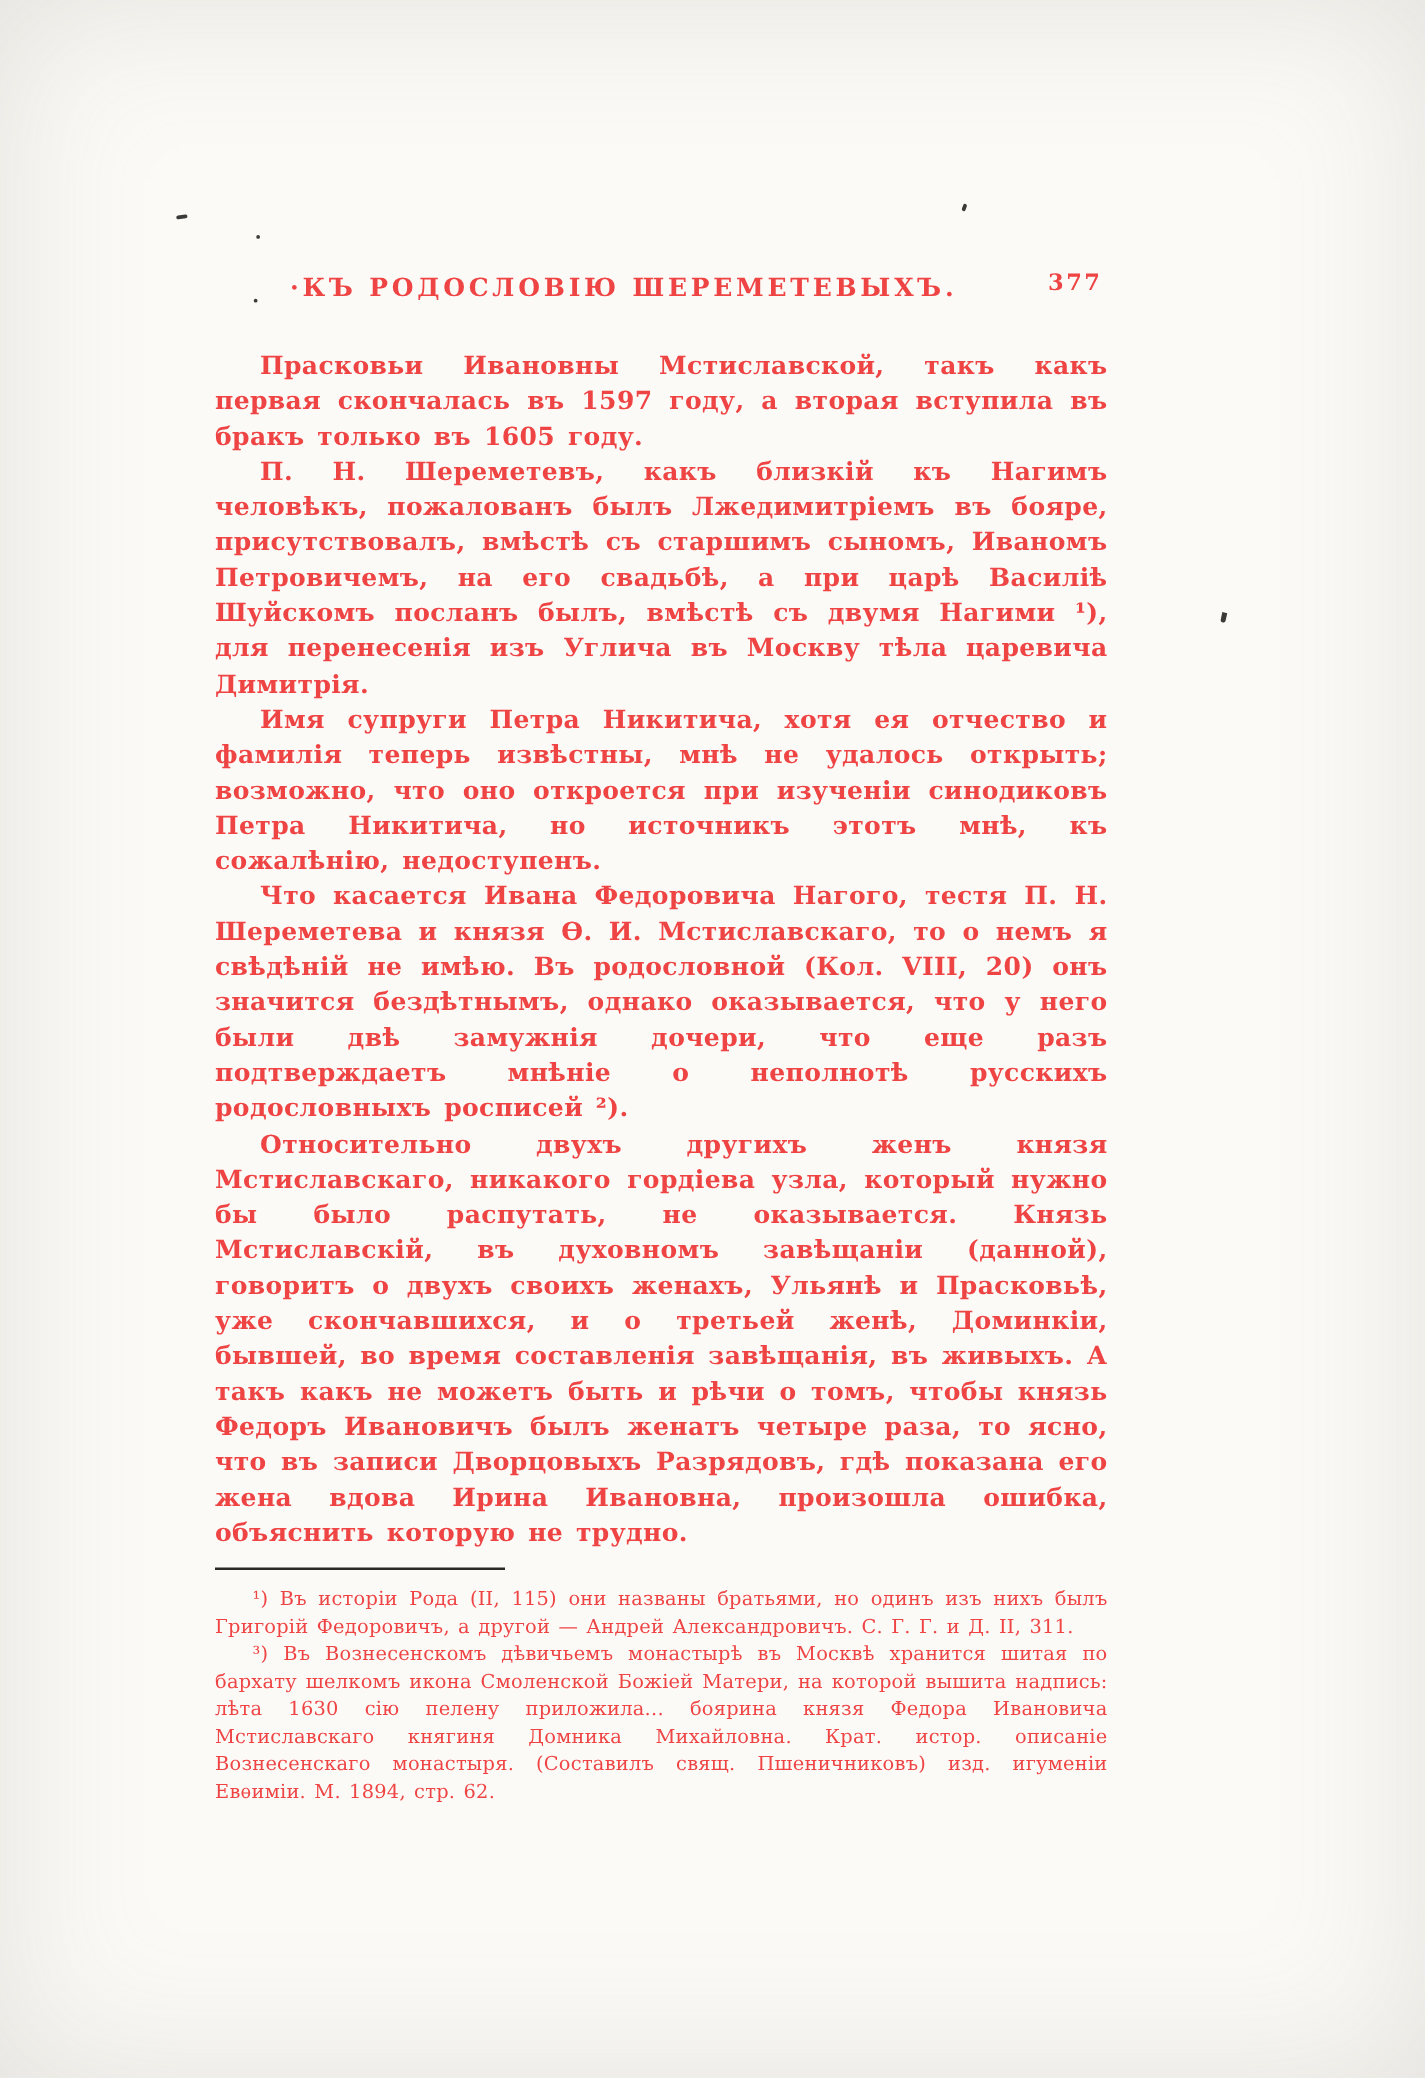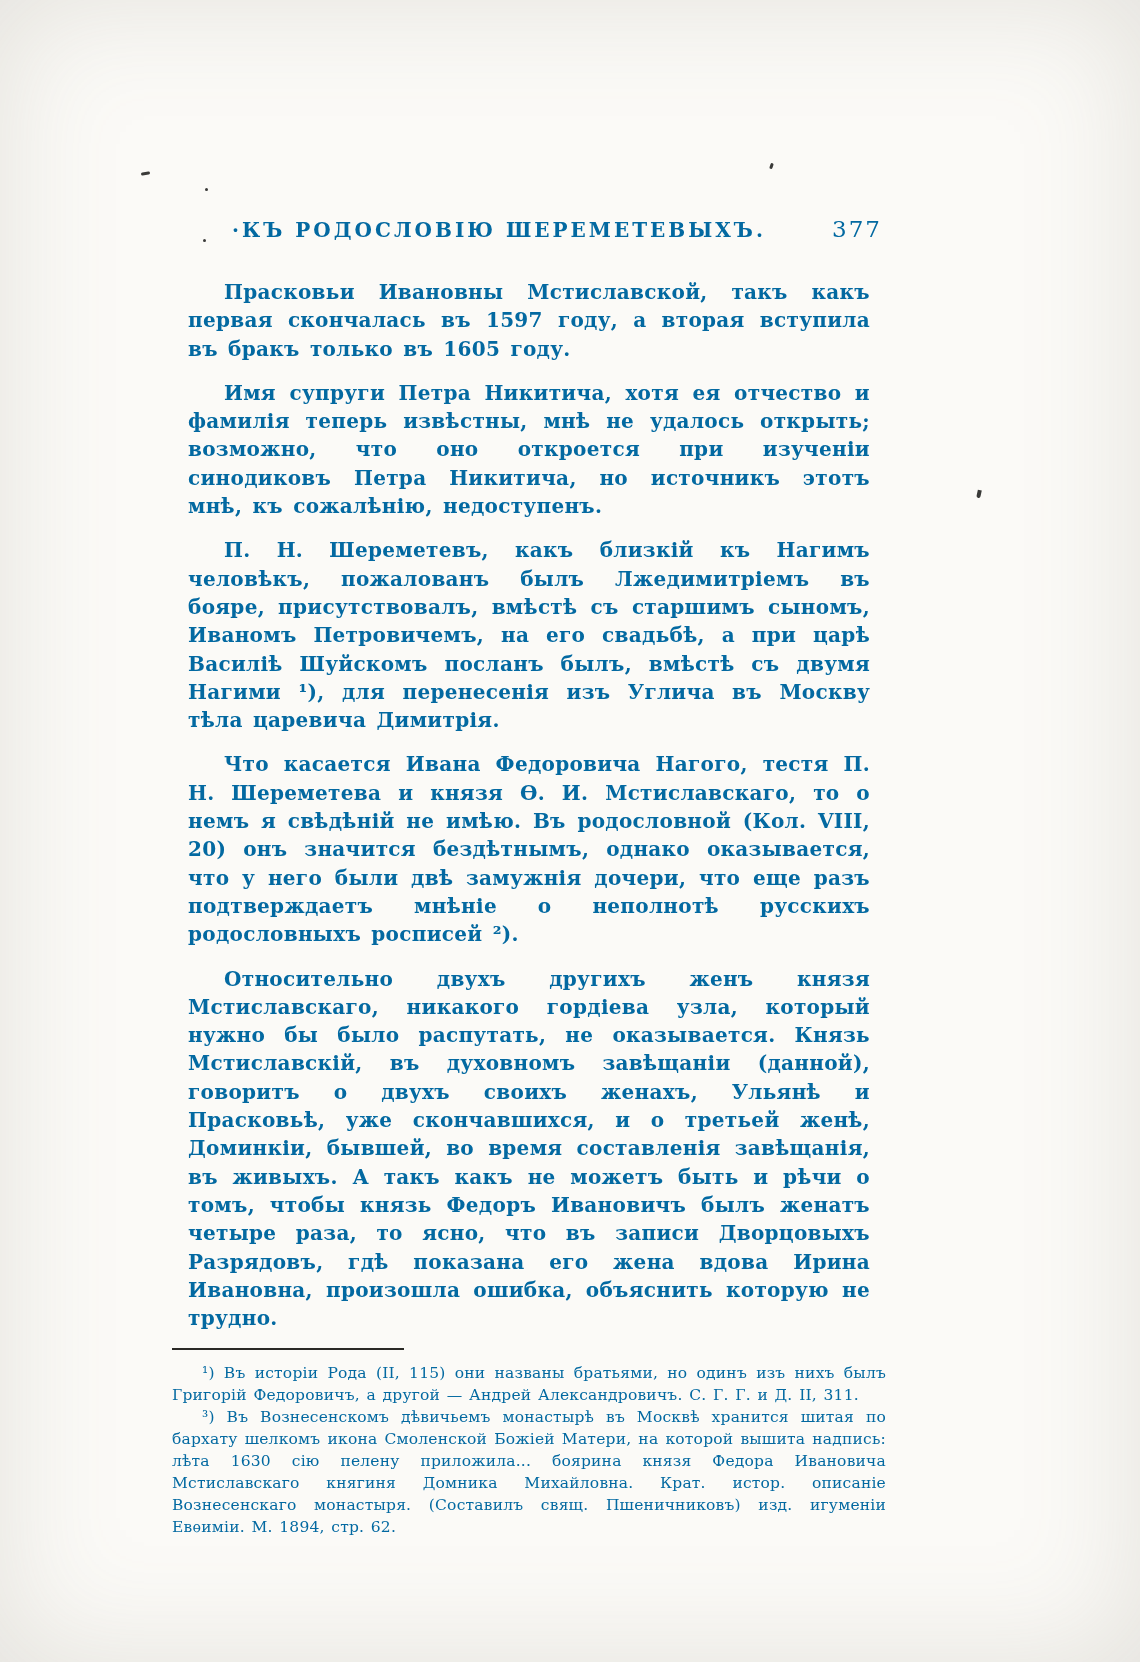--- a/index.html
+++ b/index.html
@@ -8,21 +8,21 @@
     background: #e8e7e3;
   }
   .scan-page {
     position: relative;
     width: 1140px;
     height: 1662px;
     margin: 0 auto;
     background: #fbfaf7;
     overflow: hidden;
     font-family: "DejaVu Serif", "Liberation Serif", serif;
-    color: #0369a1;
+    color: #ef4444;
   }
   
   .scan-page::after {
     content: "";
     position: absolute;
     inset: 0;
     pointer-events: none;
     box-shadow: inset 0 0 120px rgba(120,115,100,0.18);
   }
   .content {
@@ -43,26 +43,26 @@
     text-align: center;
     font-size: 20px;
     font-weight: bold;
     letter-spacing: 3px;
     white-space: nowrap;
   }
   .page-number {
     position: absolute;
     right: 4px;
     top: -2px;
-    font-size: 23px;
-    font-weight: normal;
+    font-size: 18px;
+    font-weight: bold;
     letter-spacing: 2px;
   }
   .body-text p {
-    margin: 16px;
+    margin: 0;
     font-size: 20px;
     line-height: 28.3px;
     font-weight: bold;
     text-align: justify;
     text-indent: 36px;
     word-spacing: 3px;
     letter-spacing: 0.3px;
   }
   .footnote-rule {
     width: 232px;
@@ -103,22 +103,22 @@
 
   <div class="content">
 
     <div class="header">
       <span class="running-title">·КЪ РОДОСЛОВІЮ ШЕРЕМЕТЕВЫХЪ.</span>
       <span class="page-number">377</span>
     </div>
 
     <div class="body-text">
       <p>Прасковьи Ивановны Мстиславской, такъ какъ первая скончалась въ 1597 году, а вторая вступила въ бракъ только въ 1605 году.</p>
+      <p>П. Н. Шереметевъ, какъ близкій къ Нагимъ человѣкъ, пожалованъ былъ Лжедимитріемъ въ бояре, присутствовалъ, вмѣстѣ съ старшимъ сыномъ, Иваномъ Петровичемъ, на его свадьбѣ, а при царѣ Василіѣ Шуйскомъ посланъ былъ, вмѣстѣ съ двумя Нагими ¹), для перенесенія изъ Углича въ Москву тѣла царевича Димитрія.</p>
       <p>Имя супруги Петра Никитича, хотя ея отчество и фамилія теперь извѣстны, мнѣ не удалось открыть; возможно, что оно откроется при изученіи синодиковъ Петра Никитича, но источникъ этотъ мнѣ, къ сожалѣнію, недоступенъ.</p>
-      <p>П. Н. Шереметевъ, какъ близкій къ Нагимъ человѣкъ, пожалованъ былъ Лжедимитріемъ въ бояре, присутствовалъ, вмѣстѣ съ старшимъ сыномъ, Иваномъ Петровичемъ, на его свадьбѣ, а при царѣ Василіѣ Шуйскомъ посланъ былъ, вмѣстѣ съ двумя Нагими ¹), для перенесенія изъ Углича въ Москву тѣла царевича Димитрія.</p>
       <p>Что касается Ивана Федоровича Нагого, тестя П. Н. Шереметева и князя Ѳ. И. Мстиславскаго, то о немъ я свѣдѣній не имѣю. Въ родословной (Кол. VIII, 20) онъ значится бездѣтнымъ, однако оказывается, что у него были двѣ замужнія дочери, что еще разъ подтверждаетъ мнѣніе о неполнотѣ русскихъ родословныхъ росписей ²).</p>
       <p>Относительно двухъ другихъ женъ князя Мстиславскаго, никакого гордіева узла, который нужно бы было распутать, не оказывается. Князь Мстиславскій, въ духовномъ завѣщаніи (данной), говоритъ о двухъ своихъ женахъ, Ульянѣ и Прасковьѣ, уже скончавшихся, и о третьей женѣ, Доминкіи, бывшей, во время составленія завѣщанія, въ живыхъ. А такъ какъ не можетъ быть и рѣчи о томъ, чтобы князь Федоръ Ивановичъ былъ женатъ четыре раза, то ясно, что въ записи Дворцовыхъ Разрядовъ, гдѣ показана его жена вдова Ирина Ивановна, произошла ошибка, объяснить которую не трудно.</p>
     </div>
 
     <div class="footnote-rule"></div>
 
     <div class="footnotes">
       <p>¹) Въ исторіи Рода (II, 115) они названы братьями, но одинъ изъ нихъ былъ Григорій Федоровичъ, а другой — Андрей Александровичъ. С. Г. Г. и Д. II, 311.</p>
       <p>³) Въ Вознесенскомъ дѣвичьемъ монастырѣ въ Москвѣ хранится шитая по бархату шелкомъ икона Смоленской Божіей Матери, на которой вышита надпись: лѣта 1630 сію пелену приложила... боярина князя Федора Ивановича Мстиславскаго княгиня Домника Михайловна. Крат. истор. описаніе Вознесенскаго монастыря. (Составилъ свящ. Пшеничниковъ) изд. игуменіи Евѳиміи. М. 1894, стр. 62.</p>
     </div>

